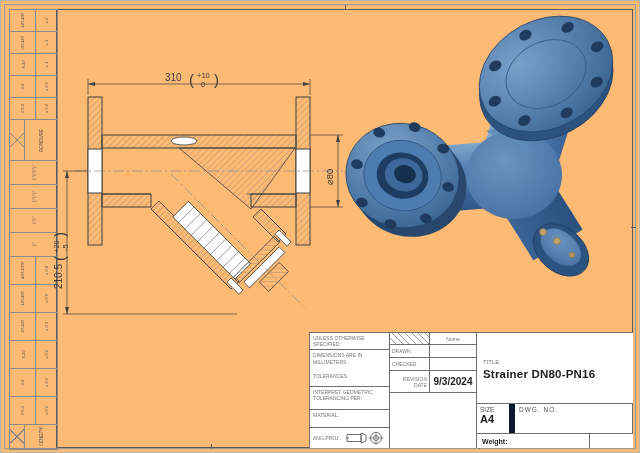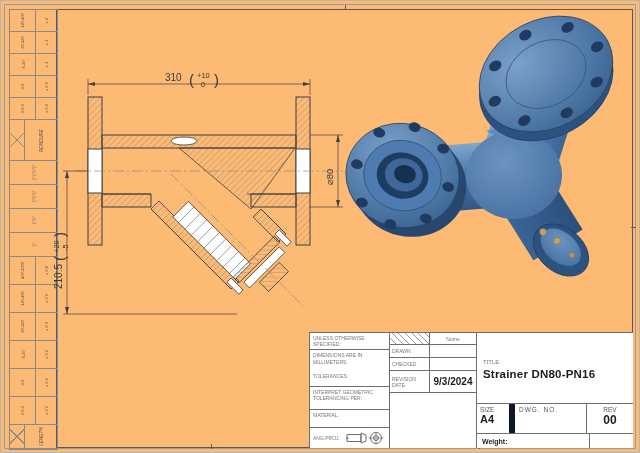--- a/index.html
+++ b/index.html
@@ -23,21 +23,21 @@
       linear-gradient(45deg,transparent 48.5%,#8a8a8a 48.5%,#8a8a8a 51.5%,transparent 51.5%),
       linear-gradient(-45deg,transparent 48.5%,#8a8a8a 48.5%,#8a8a8a 51.5%,transparent 51.5%);}
   .xlabel{flex:1;display:flex;align-items:center;justify-content:center;font-size:4.5px;color:#444;}
   .finrow{flex:1;display:flex;align-items:center;justify-content:center;
           border-bottom:0.5px solid #8a8a8a;color:#666;font-size:5px;}
   
   #tblock{position:absolute;left:308px;top:331px;width:324px;height:116px;
           border-left:1px solid #6e6e6e;border-top:1px solid #6e6e6e;
           display:flex;font-size:5px;color:#777;box-sizing:border-box;background:#fff;}
   .colA{width:79px;display:flex;flex-direction:column;border-right:1px solid #6e6e6e;}
-  .colB{width:86px;display:flex;flex-direction:column;border-right:1px solid #6e6e6e;}
+  .colB{width:86px;display:flex;flex-direction:column;border-right:1px solid #6e6e6e;text-align:right;}
   .colC{flex:1;display:flex;flex-direction:column;}
   .cA{padding:2px 3px;border-bottom:1px solid #6e6e6e;box-sizing:border-box;}
   .rowB{display:flex;border-bottom:1px solid #6e6e6e;box-sizing:border-box;}
   .lblB{width:40px;padding:1px 2px;border-right:1px solid #6e6e6e;box-sizing:border-box;
         display:flex;align-items:center;}
   .valB{flex:1;display:flex;align-items:center;justify-content:center;}
   .hatchcell{background:repeating-linear-gradient(45deg,#fff 0 4px,#9a9a9a 4px 4.7px);}
   .big{font-size:10px;font-weight:bold;color:#1c1c1c;}
   .titlecell{flex:0 0 71px;padding:26px 6px 0 6px;border-bottom:1px solid #6e6e6e;box-sizing:border-box;}
   .titleval{font-size:11.5px;font-weight:bold;color:#1c1c1c;margin-top:3px;letter-spacing:0.2px;}
@@ -376,24 +376,20 @@
       <div class="titlecell">
         <div style="font-size:6px;">TITLE:</div>
         <div class="titleval">Strainer DN80-PN16</div>
       </div>
       <div class="sizerow">
         <div class="sizecell">
           <div>SIZE</div>
           <div class="big" style="font-size:11px;">A4</div>
         </div>
         <div class="dwgcell">DWG.  NO.</div>
-        <div class="revcell">
-          <div>REV</div>
-          <div class="big" style="font-size:12px;">00</div>
-        </div>
       </div>
       <div class="weightrow">
         <span class="wlbl">Weight:</span>
         <span class="wdiv"></span>
       </div>
     </div>
   </div>
 </div>
 
 </body></html>

